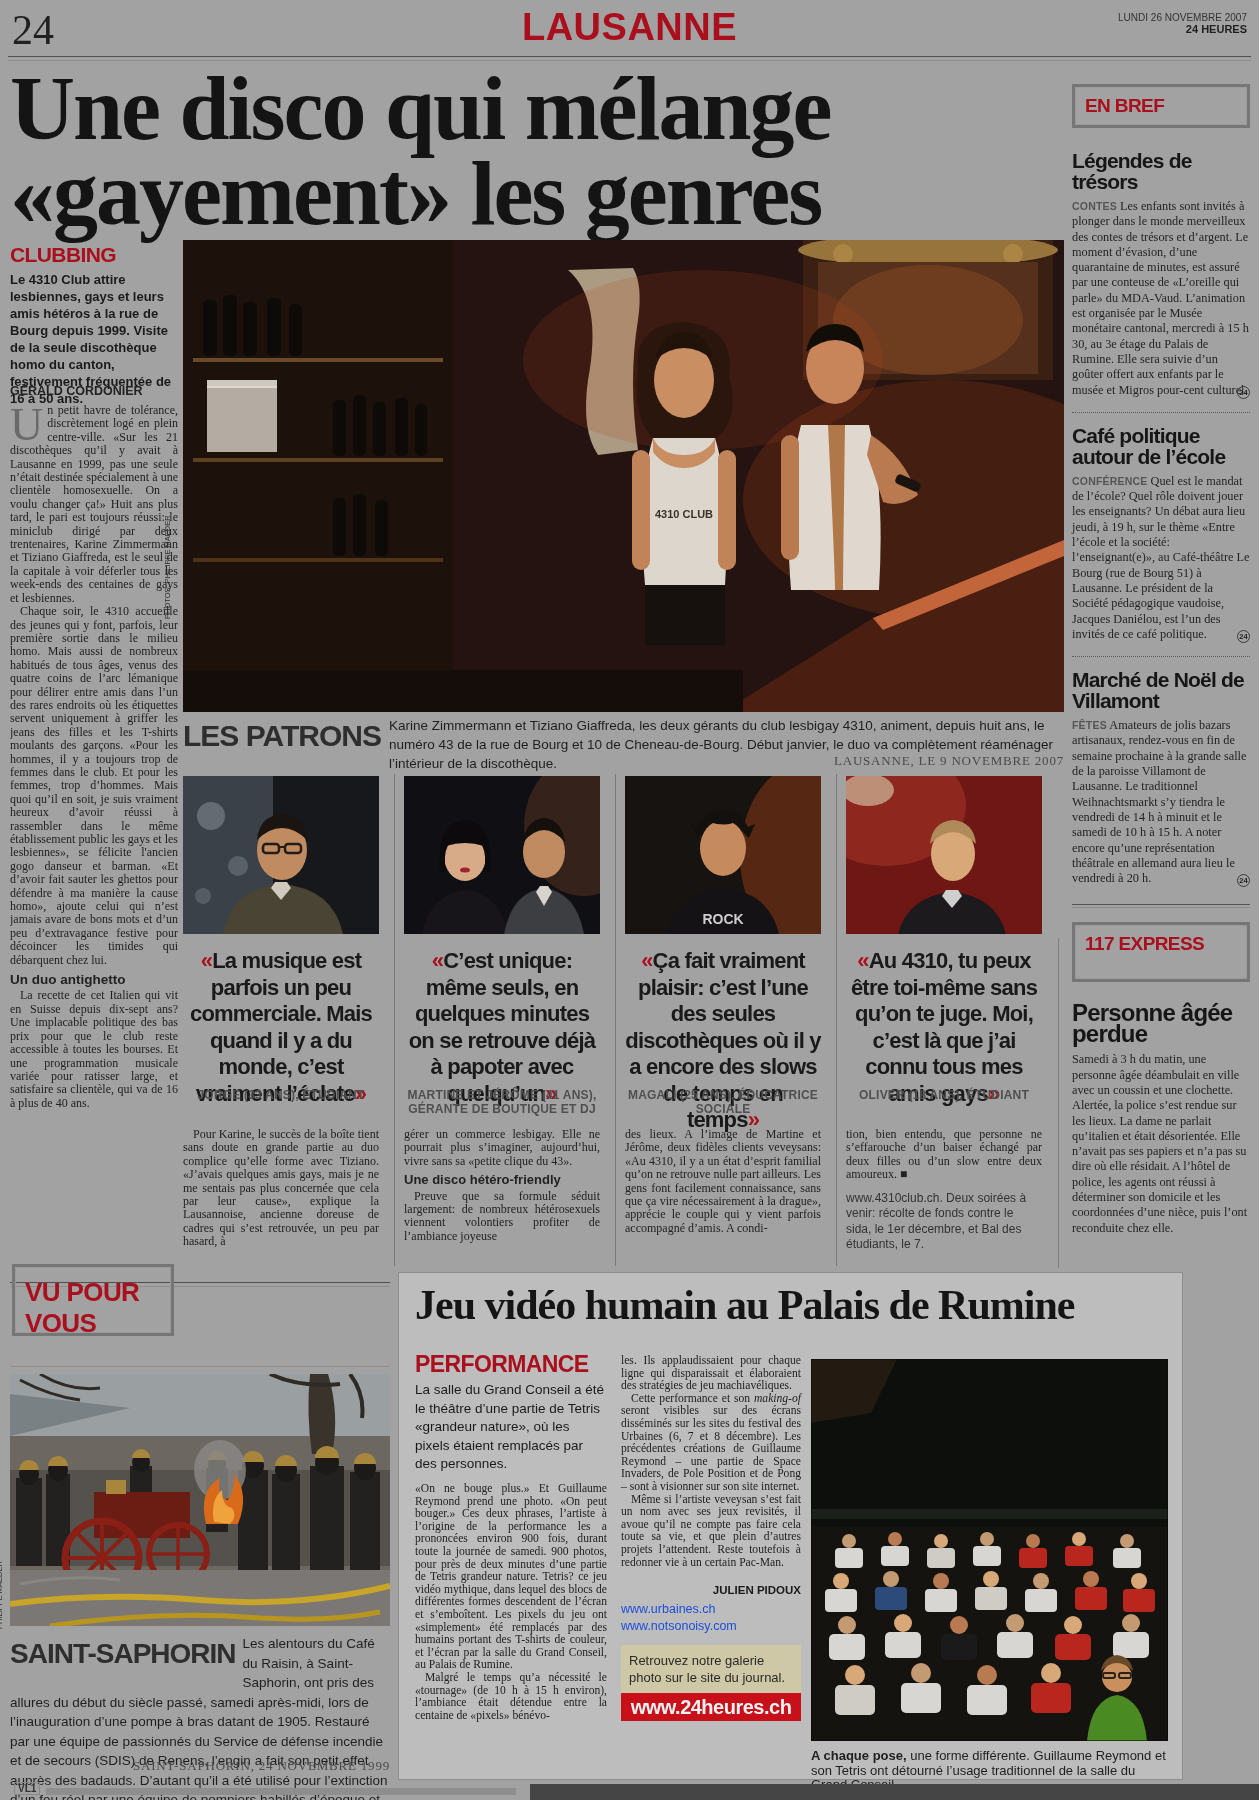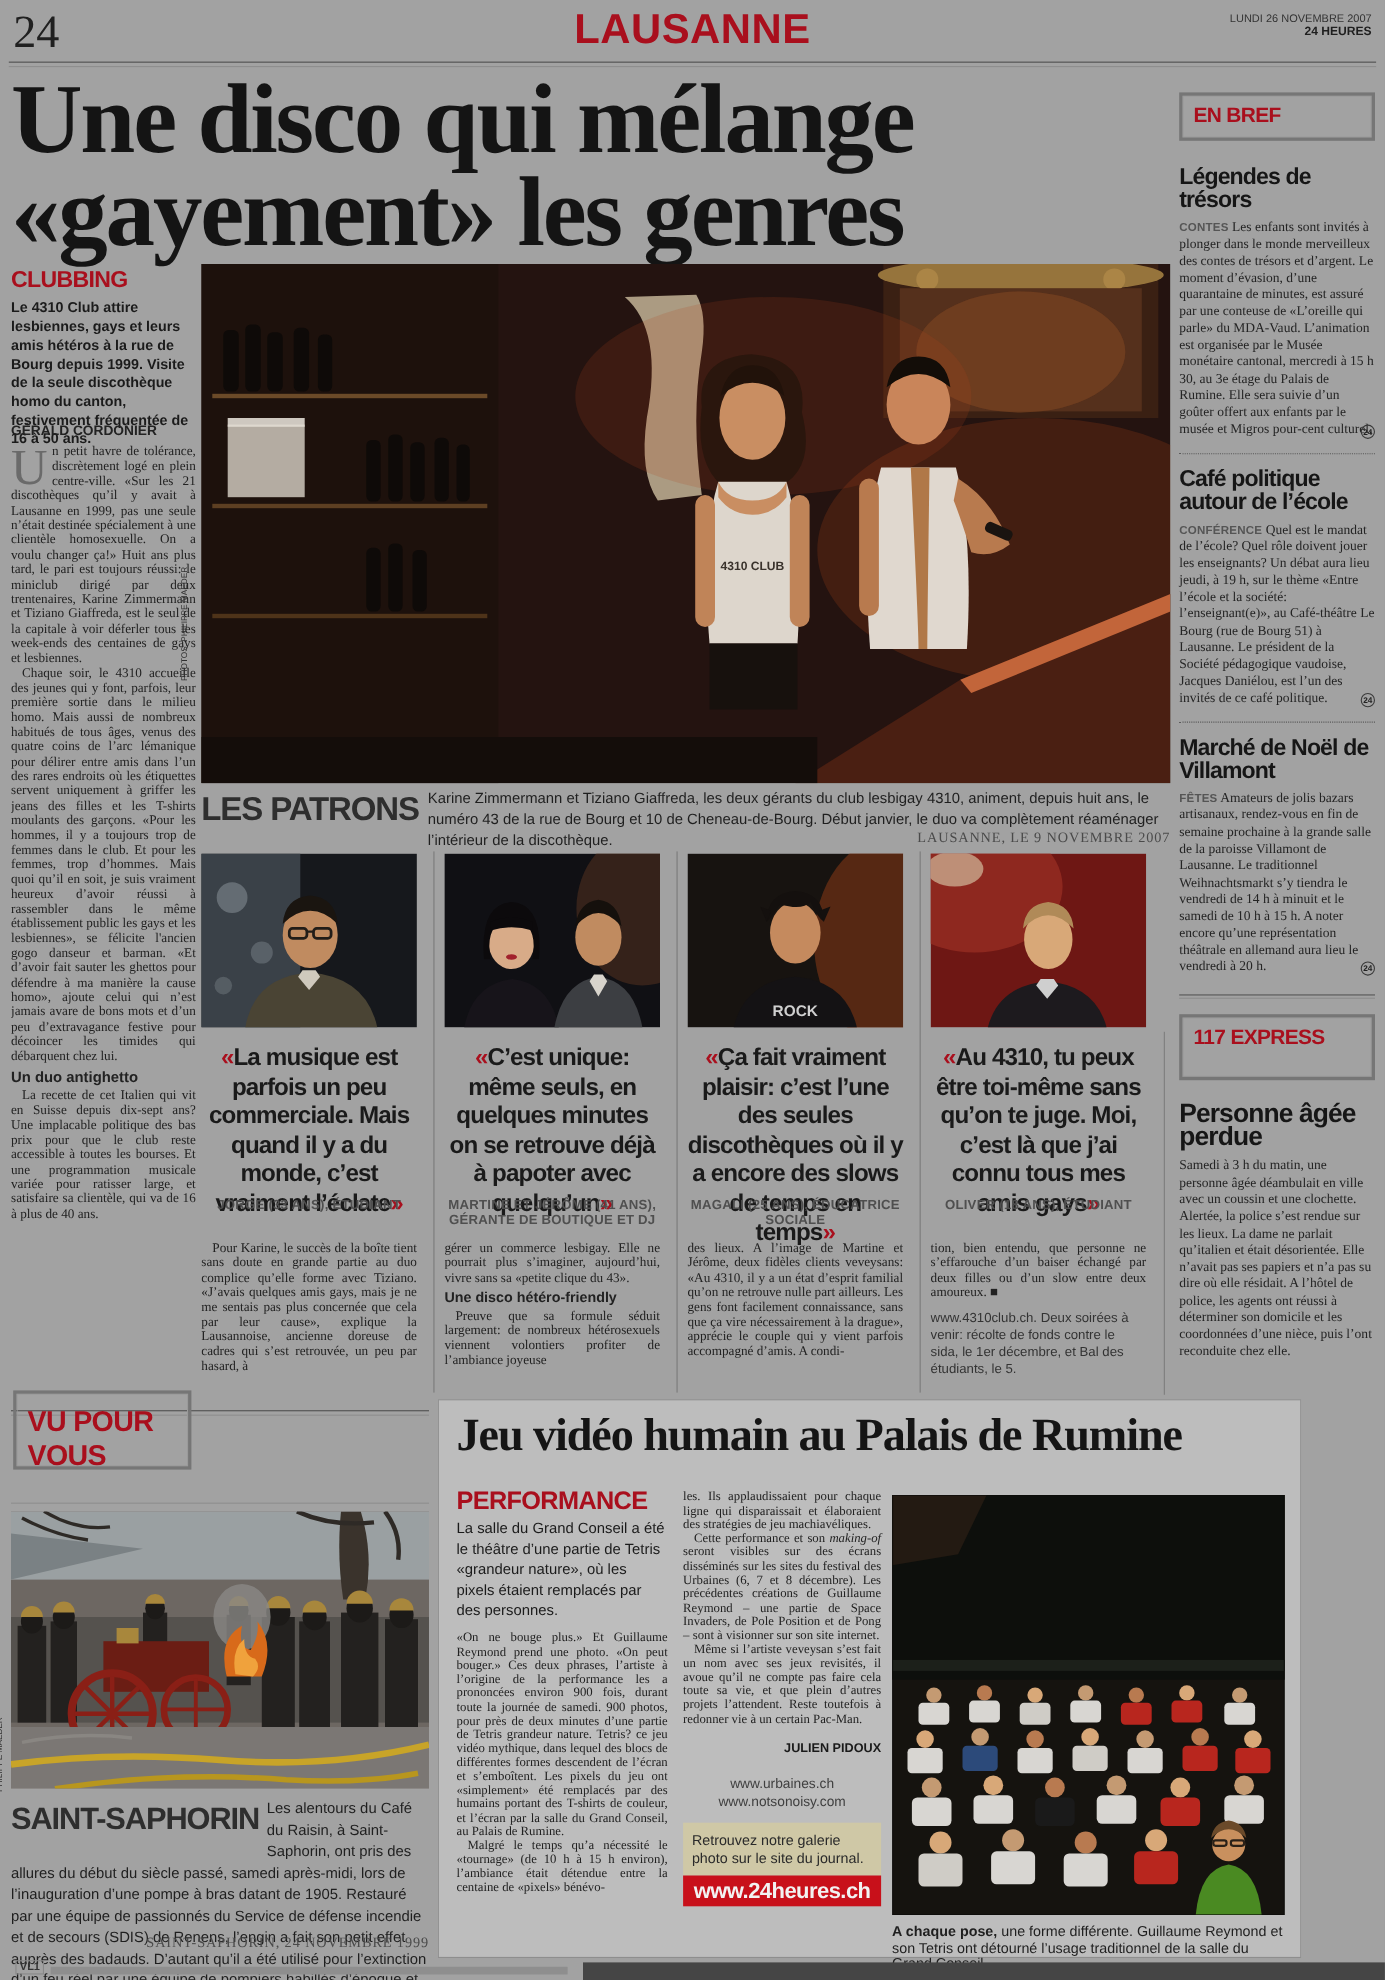--- a/index.html
+++ b/index.html
@@ -197,21 +197,21 @@
   <div class="abs bodytxt" style="left:404px;top:1128px;width:196px;height:138px;overflow:hidden">
     <div>gérer un commerce lesbigay. Elle ne pourrait plus s’imaginer, aujourd’hui, vivre sans sa «petite clique du 43».</div>
     <div class="sans" style="font-weight:bold;font-size:13px;margin:5px 0 3px;text-align:left">Une disco hétéro-friendly</div>
     <div class="indent">Preuve que sa formule séduit largement: de nombreux hétérosexuels viennent volontiers profiter de l’ambiance joyeuse</div>
   </div>
   <div class="abs bodytxt" style="left:625px;top:1128px;width:196px;height:138px;overflow:hidden">
     <div>des lieux. A l’image de Martine et Jérôme, deux fidèles clients veveysans: «Au 4310, il y a un état d’esprit familial qu’on ne retrouve nulle part ailleurs. Les gens font facilement connaissance, sans que ça vire nécessairement à la drague», apprécie le couple qui y vient parfois accompagné d’amis. A condi-</div>
   </div>
   <div class="abs" style="left:846px;top:1128px;width:196px;height:150px;overflow:hidden">
     <div class="bodytxt">tion, bien entendu, que personne ne s’effarouche d’un baiser échangé par deux filles ou d’un slow entre deux amoureux. ■</div>
-    <div class="sans" style="font-size:12px;line-height:15.5px;color:#333;margin-top:9px">www.4310club.ch. Deux soirées à venir: récolte de fonds contre le sida, le 1er décembre, et Bal des étudiants, le 5.</div>
+    <div class="sans" style="font-size:12px;line-height:15.5px;color:#333;margin-top:9px">www.4310club.ch. Deux soirées à venir: récolte de fonds contre le sida, le 1er décembre, et Bal des étudiants, le 7.</div>
   </div>
 
   <div class="abs" style="left:1072px;top:84px;width:178px">
     <div class="framebox" style="width:178px;height:44px;padding:8px 10px">
       <span class="cond red" style="font-size:19px">EN BREF</span>
     </div>
     <div style="height:22px"></div>
     <div class="sb-head">Légendes de trésors</div>
     <div class="sb-body" style="margin-top:7px">
       <span class="kick">CONTES</span>
@@ -323,21 +323,21 @@
     <div class="abs sans" style="left:16px;top:108px;width:192px;font-weight:normal;font-size:13.5px;line-height:18.5px;color:#1b1b1b">La salle du Grand Conseil a été le théâtre d’une partie de Tetris «grandeur nature», où les pixels étaient remplacés par des personnes.</div>
     <div class="abs" style="left:16px;top:210px;width:192px;height:280px;overflow:hidden;font-size:11.6px;line-height:12.6px;text-align:justify;color:#222">
       <div>«On ne bouge plus.» Et Guillaume Reymond prend une photo. «On peut bouger.» Ces deux phrases, l’artiste à l’origine de la performance les a prononcées environ 900 fois, durant toute la journée de samedi. 900 photos, pour près de deux minutes d’une partie de Tetris grandeur nature. Tetris? ce jeu vidéo mythique, dans lequel des blocs de différentes formes descendent de l’écran et s’emboîtent. Les pixels du jeu ont «simplement» été remplacés par des humains portant des T-shirts de couleur, et l’écran par la salle du Grand Conseil, au Palais de Rumine.</div>
       <div class="indent">Malgré le temps qu’a nécessité le «tournage» (de 10 h à 15 h environ), l’ambiance était détendue entre la centaine de «pixels» bénévo-</div>
     </div>
     <div class="abs" style="left:222px;top:82px;width:180px;font-size:11.6px;line-height:12.6px;text-align:justify;color:#222">
       <div>les. Ils applaudissaient pour chaque ligne qui disparaissait et élaboraient des stratégies de jeu machiavéliques.</div>
       <div class="indent"><span>Cette performance et son </span><i>making-of</i><span> seront visibles sur des écrans disséminés sur les sites du festival des Urbaines (6, 7 et 8 décembre). Les précédentes créations de Guillaume Reymond – une partie de Space Invaders, de Pole Position et de Pong – sont à visionner sur son site internet.</span></div>
       <div class="indent">Même si l’artiste veveysan s’est fait un nom avec ses jeux revisités, il avoue qu’il ne compte pas faire cela toute sa vie, et que plein d’autres projets l’attendent. Reste toutefois à redonner vie à un certain Pac-Man.</div>
       <div class="sans" style="text-align:right;font-weight:bold;font-size:11.5px;margin-top:15px;color:#1a1a1a">JULIEN PIDOUX</div>
-      <div class="sans" style="font-size:12.5px;line-height:17px;color:#404040;margin-top:16px;text-align:center">
+      <div class="sans" style="font-size:12.5px;line-height:17px;color:#1d4ed8;margin-top:4px;text-align:left">
         <div>www.urbaines.ch</div>
         <div>www.notsonoisy.com</div>
       </div>
       <div class="sans" style="background:var(--beige);padding:7px 8px;font-size:13px;line-height:17px;color:#2a2a2a;margin-top:10px;text-align:left">Retrouvez notre galerie photo sur le site du journal.</div>
       <div class="sans" style="background:var(--webred);color:#f2f2f2;font-weight:bold;font-size:20px;line-height:28px;text-align:center;letter-spacing:-0.5px">www.24heures.ch</div>
     </div>
 
     <svg class="abs" style="left:412px;top:86px" width="357" height="382" viewBox="0 0 357 382">
       <rect width="357" height="382" fill="#15130f"></rect>
       <rect width="357" height="168" fill="#0d0f0c"></rect>

